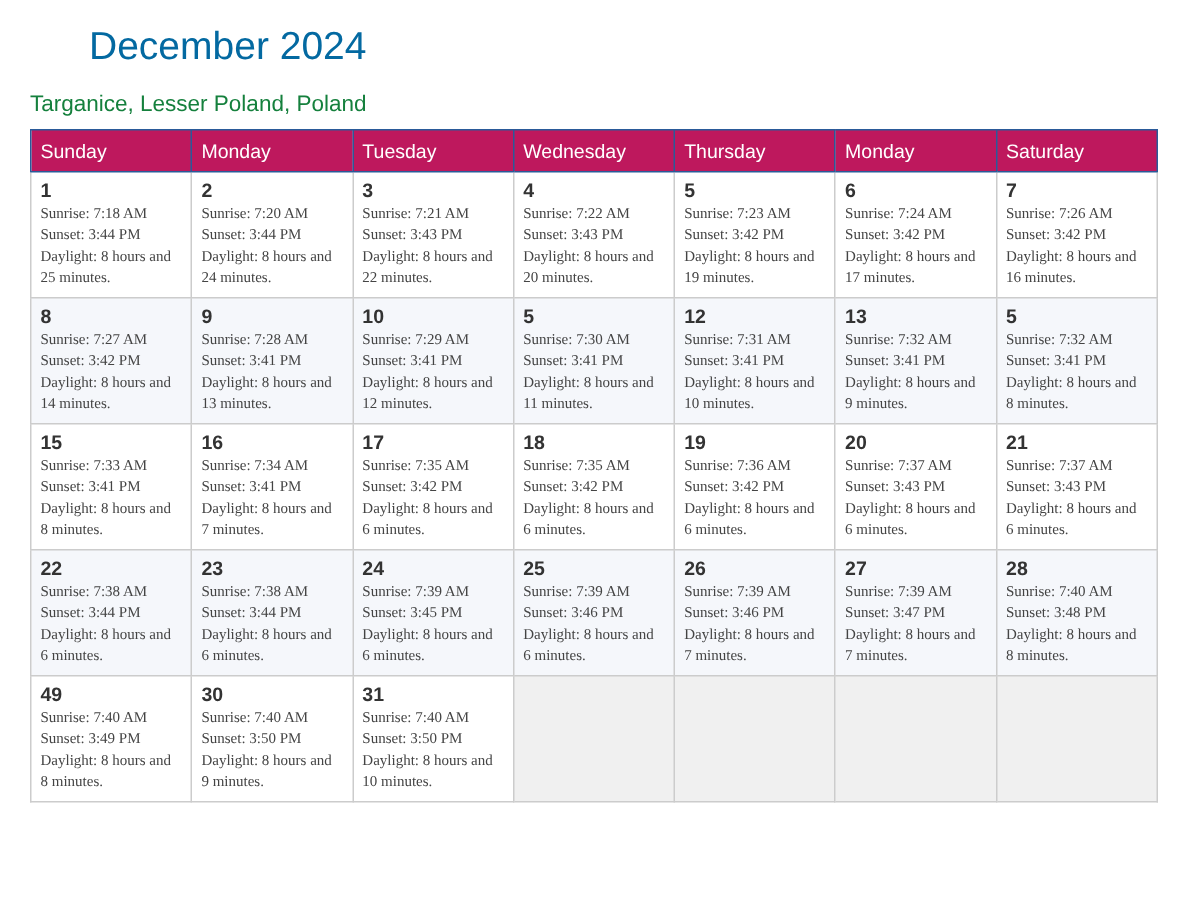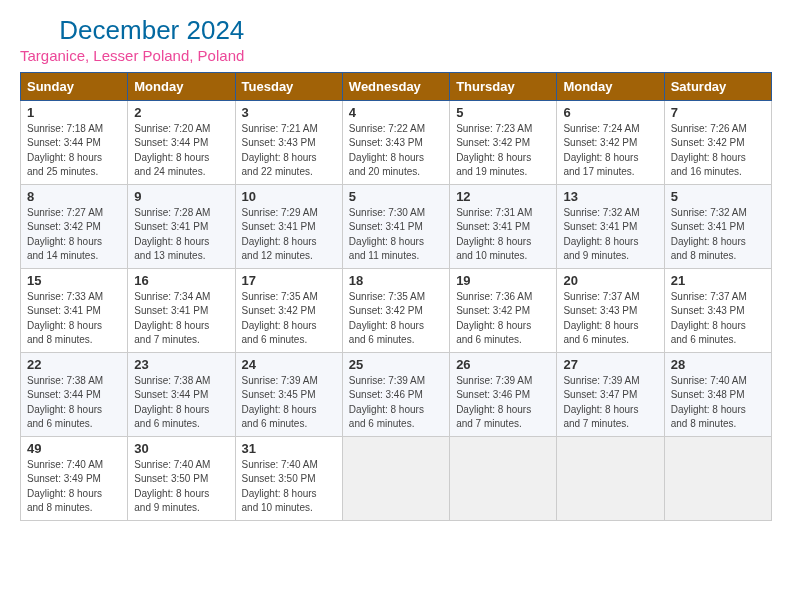--- a/index.html
+++ b/index.html
@@ -33,36 +33,36 @@
       text-align: right;
     }
     .main-title {
       font-size: 26px;
       font-weight: normal;
       color: #0369a1;
       line-height: 1.1;
     }
     .subtitle {
       font-size: 15px;
-      color: #ec4899;
-      margin-top: 2px;
+      color: #15803d;
+      margin-top: 16px;
     }
     table {
       width: 100%;
       border-collapse: collapse;
       margin-top: 8px;
       table-layout: fixed;
     }
     thead tr th {
-      background-color: #a16207;
+      background-color: #be185d;
       color: #fff;
       text-align: left;
       padding: 6px 6px;
       font-size: 13px;
-      font-weight: bold;
+      font-weight: normal;
       border: 1px solid #2a5a99;
     }
     tbody tr td {
       border: 1px solid #ccc;
       padding: 4px 6px;
       vertical-align: top;
       font-size: 10.5px;
       color: #333;
       background: #fff;
       height: 78px;
@@ -74,20 +74,21 @@
       font-size: 13px;
       font-weight: bold;
       color: #333;
       display: block;
       margin-bottom: 2px;
     }
     .day-info {
       font-size: 10px;
       color: #444;
       line-height: 1.45;
+      font-family: Liberation Serif, serif;
     }
     td.empty {
       background: #f0f0f0 !important;
     }
   </style>
 </head>
 <body>
 
 <div class="page">
   <div class="header-top">

